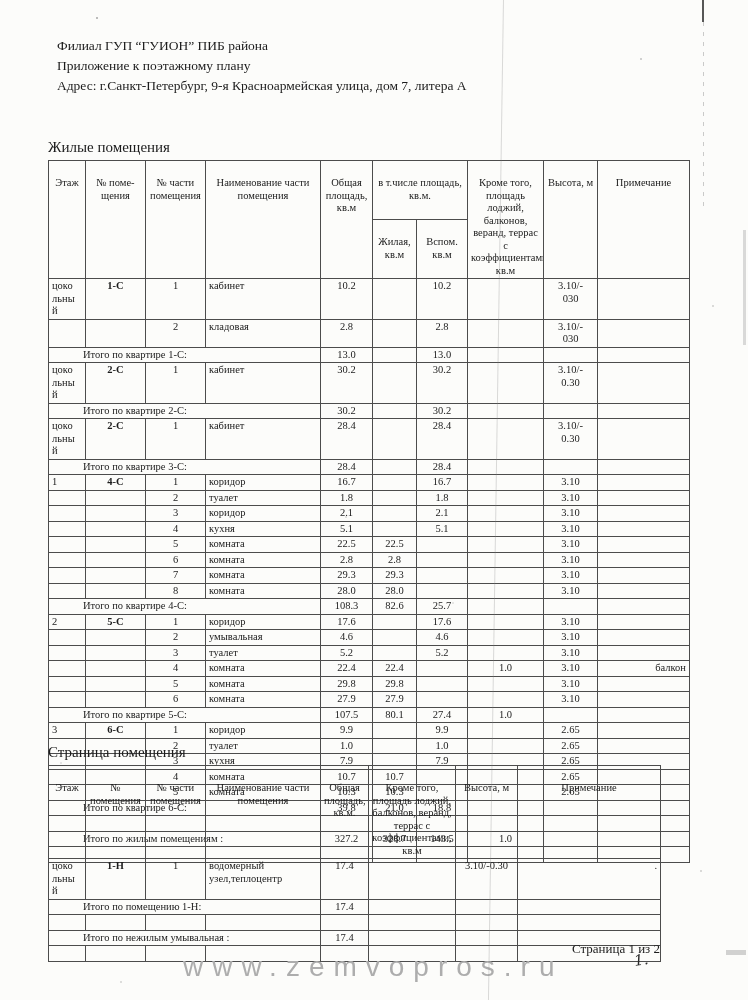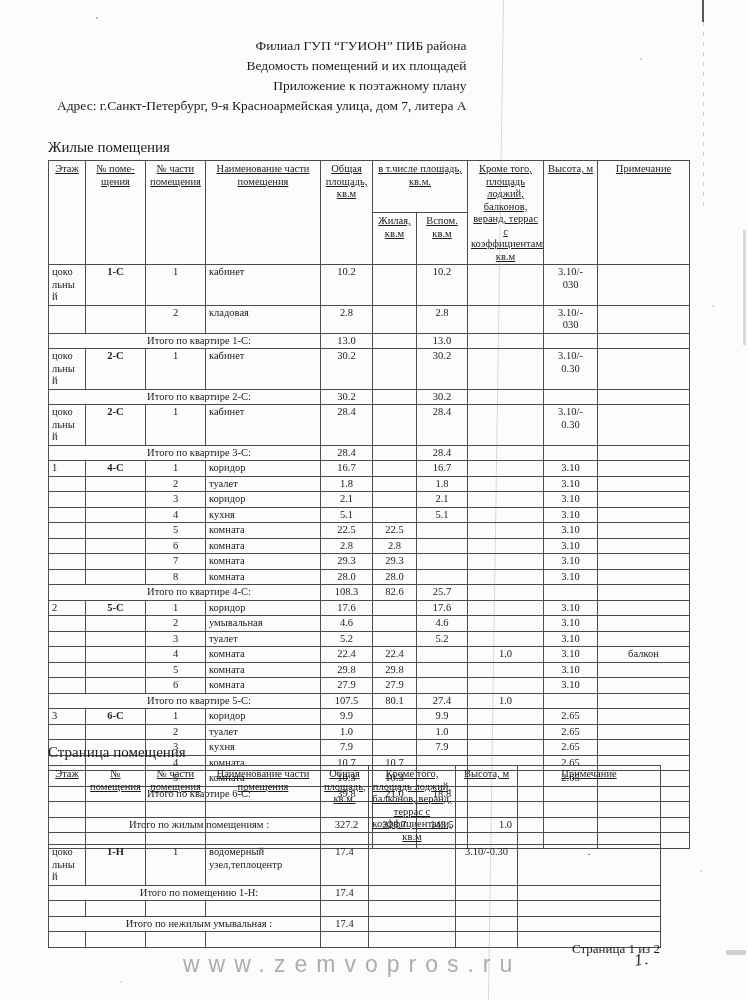--- a/index.html
+++ b/index.html
@@ -1,62 +1,61 @@
 <!DOCTYPE html>
 <html><head>
 <meta charset="utf-8">
 <style>
   html,body{margin:0;padding:0;background:#e8e8e8;}
   .page{position:relative;width:748px;height:1000px;background:#fcfcfa;overflow:hidden;
         font-family:"Liberation Serif",serif;color:#1c1c1c;}
   .doc-header{position:absolute;left:57px;top:36px;font-size:13.5px;line-height:20px;}
-  .doc-header div{white-space:nowrap;text-align:right;}
+  .doc-header div{white-space:nowrap;}
   .section{position:absolute;left:48px;}
   #sec-residential{top:139px;}
   #sec-nonresidential{top:744px;}
   .section-title{font-size:15px;margin:0 0 4px 0;}
   table{border-collapse:collapse;table-layout:fixed;background:transparent;}
   .t1{width:641px;}
   .t2{width:612px;}
   th,td{border:1px solid #4c4c4c;font-size:10.5px;line-height:12.5px;font-weight:normal;
         vertical-align:top;padding:1px 3px;text-align:center;overflow:hidden;
         white-space:pre-line;height:12px;}
-  th{padding-top:2px;text-decoration:underline;}
+  th{padding-top:16px;}
   td.col-floor{text-align:left;}
   td.col-part-name{text-align:left;margin-left:39px;}
-  td.col-note{text-align:center;}
+  td.col-note{text-align:right;}
   td.col-unit-no{font-weight:bold;}
-  td.total-label{text-align:center;padding-right:5px;padding-left:34px;}
+  td.total-label{text-align:left;padding-right:5px;padding-left:34px;}
   
   .fold-line{position:absolute;left:503px;top:-2px;width:1px;height:1005px;
              background:rgba(125,125,125,0.28);transform:rotate(0.86deg);transform-origin:top left;}
   .tick-top-right{position:absolute;left:702px;top:0;width:2px;height:22px;background:rgba(45,45,45,0.8);}
   .tick-top-right-tail{position:absolute;left:703px;top:22px;width:1px;height:190px;
       background:repeating-linear-gradient(to bottom,rgba(110,110,110,0.35) 0 4px,transparent 4px 10px);}
   .edge-streak{position:absolute;left:743px;top:230px;width:3px;height:115px;background:rgba(175,175,175,0.45);}
   .corner-smudge{position:absolute;left:726px;top:950px;width:20px;height:5px;background:rgba(130,130,130,0.35);}
   .speckles{position:absolute;left:0;top:0;width:2px;height:2px;background:transparent;
       box-shadow:96px 17px 0 rgba(110,110,110,.45),640px 58px 0 rgba(130,130,130,.35),
       712px 305px 0 rgba(140,140,140,.3),345px 516px 0 rgba(140,140,140,.25),
       120px 981px 0 rgba(150,150,150,.3),452px 602px 0 rgba(160,160,160,.25),
       60px 762px 0 rgba(150,150,150,.22),700px 870px 0 rgba(140,140,140,.3);}
   .footer-page{position:absolute;top:941px;right:88px;font-size:13px;text-align:center;}
   .watermark{position:absolute;left:183px;top:951px;font-family:"Liberation Sans",sans-serif;
-             font-size:23px;letter-spacing:9px;color:#adadad;}
+             font-size:28px;letter-spacing:9px;color:#adadad;}
   .handwritten{position:absolute;left:634px;top:951px;font-style:italic;font-size:15px;
                transform:rotate(-8deg);color:#2a2a2a;font-family:"DejaVu Serif",serif;}
 </style>
 </head>
 <body>
 
 <div class="page">
 
   <div class="doc-header">
     <div>Филиал ГУП “ГУИОН” ПИБ  района</div>
-    <div>Ведомость помещений и их площадей</div>
     <div>Приложение к поэтажному плану</div>
     <div>Адрес: г.Санкт-Петербург, 9-я Красноармейская улица, дом 7, литера А</div>
   </div>
 
   <div class="section" id="sec-residential">
     <div class="section-title">Жилые помещения</div>
     <table class="t1">
       <colgroup>
         <col style="width:37px">
           <col style="width:60px">

